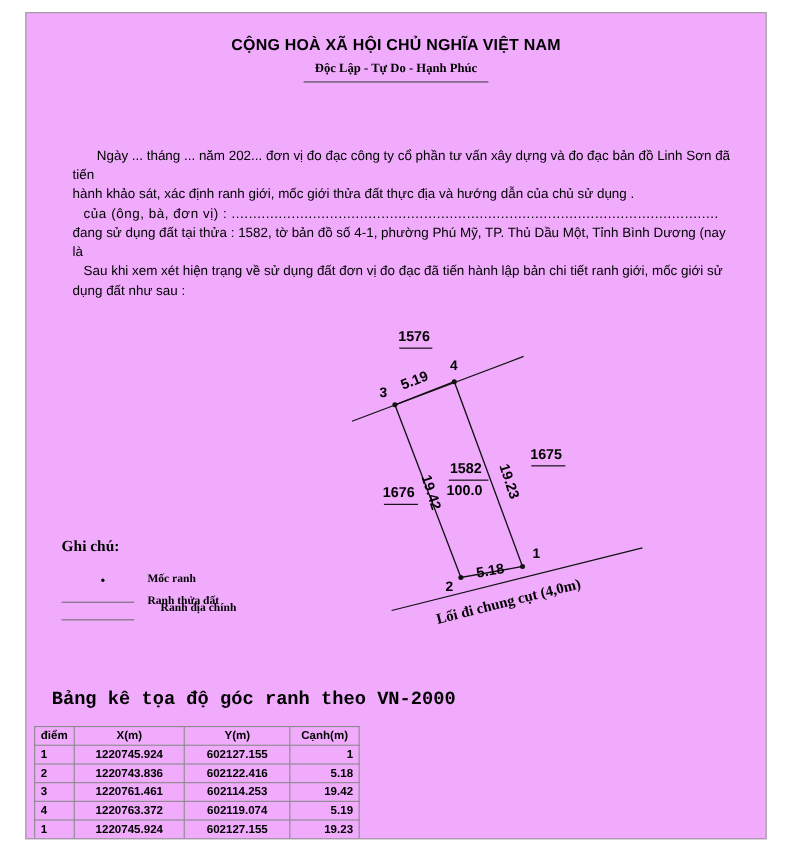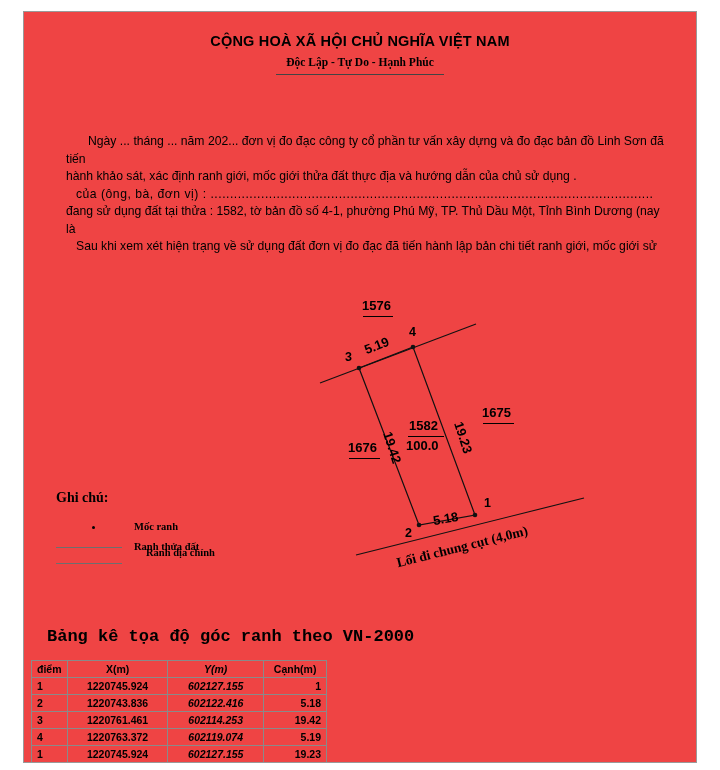--- a/index.html
+++ b/index.html
@@ -15,21 +15,21 @@
     overflow: hidden;
     position: relative;
   }
   #page {
     position: absolute;
     left: 23px;
     top: 11px;
     width: 674px;
     height: 752px;
     border: 1px solid #9a9a9a;
-    background: #ef4444;
+    background: #f0abfc;
     box-sizing: border-box;
     overflow: hidden;
   }
   .sheet {
     position: absolute;
     left: 0; top: 0;
     width: 100%; height: 100%;
   }
 
   
@@ -178,41 +178,42 @@
   }
   table.coords th, table.coords td {
     border: 1px solid #8a8a8a;
     padding: 2px 5px;
     height: 16px;
     box-sizing: border-box;
   }
   table.coords th { text-align: center; }
   .c-pt  { width: 36px; text-align: left; }
   .c-x   { width: 104px; text-align: center; }
-  .c-y   { width: 100px; text-align: center; font-style: italic; }
+  .c-y   { width: 100px; text-align: center; }
   .c-e   { width: 64px; text-align: right; }
   table.coords th.c-pt { text-align: left; }
   table.coords th.c-e  { text-align: center; }
 </style>
 </head>
 <body>
 
 <div id="page">
  <div class="sheet">
 
   <div class="hdr-nation">CỘNG HOÀ XÃ HỘI CHỦ NGHĨA VIỆT NAM</div>
   <div class="hdr-motto">Độc Lập - Tự Do - Hạnh Phúc</div>
   <div class="hdr-rule"></div>
 
   <div class="body-block">
     <p class="indent">Ngày ...  tháng ... năm 202... đơn vị đo đạc công ty cổ phần tư vấn xây dựng và đo đạc bản đồ Linh Sơn đã tiến</p>
     <p>hành khảo sát, xác định ranh giới, mốc giới thửa đất thực địa và hướng dẫn của chủ sử dụng .</p>
     <p class="indent-sm dots">của (ông, bà, đơn vị) : ..................................................................................................................</p>
     <p>đang sử dụng đất tại thửa : 1582, tờ bản đồ số 4-1, phường Phú Mỹ, TP. Thủ Dầu Một, Tỉnh Bình Dương (nay là</p>
     <p class="indent-sm">Sau khi xem xét hiện trạng về sử dụng đất đơn vị đo đạc đã tiến hành lập bản chi tiết ranh giới, mốc giới sử</p>
+    <p>dụng đất như sau :</p>
   </div>
 
   <div class="north">
     <svg width="22" height="72" viewBox="0 0 22 72">
       <polygon points="11,0 14.5,52 11,46 7.5,52" fill="#111"></polygon>
       <text x="11" y="68" font-family="Liberation Serif, serif" font-size="13" font-weight="bold" text-anchor="middle" fill="#111">N</text>
     </svg>
   </div>
 
   <div class="diagram">

